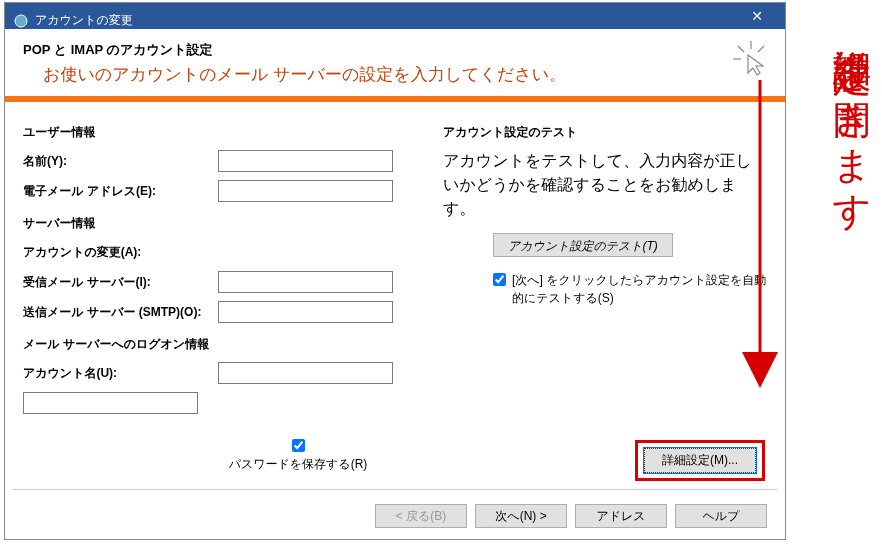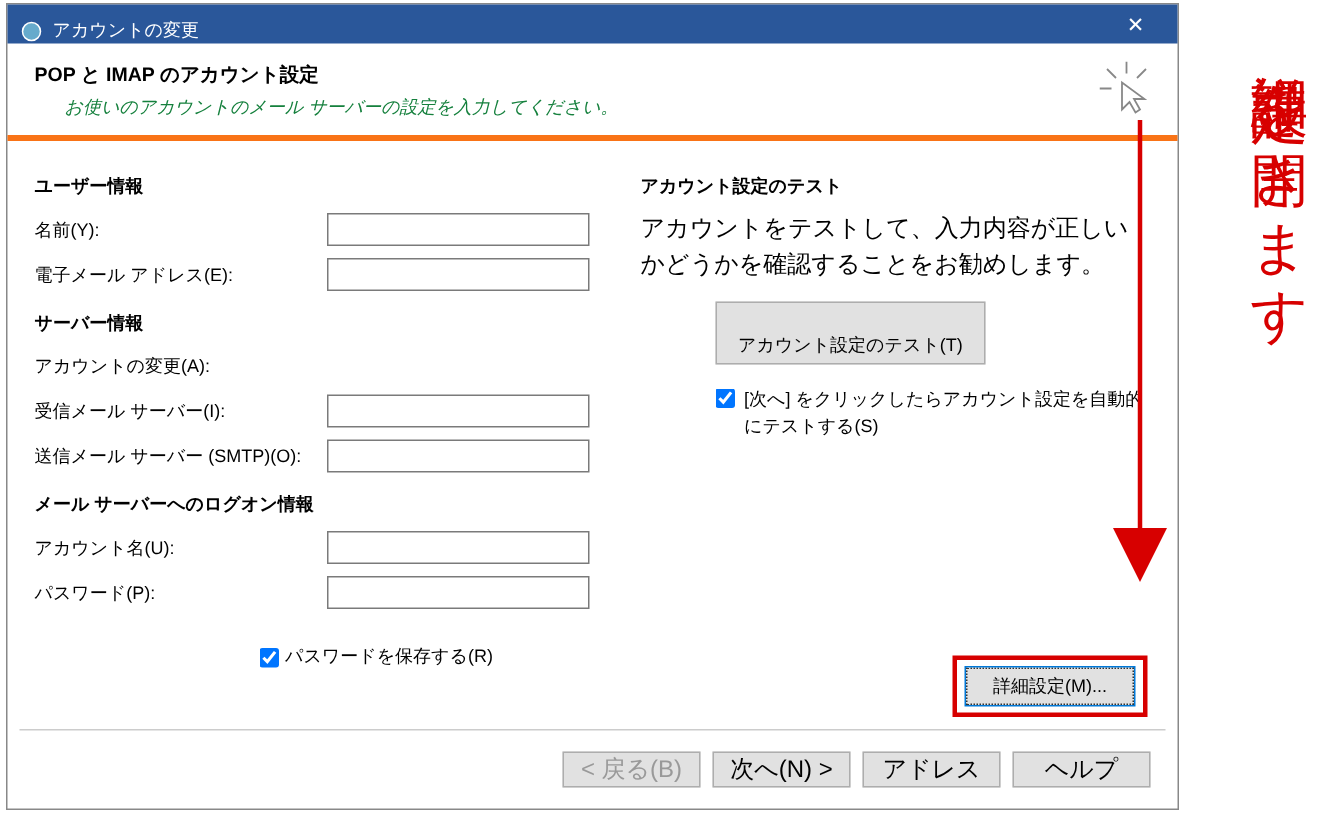--- a/index.html
+++ b/index.html
@@ -45,45 +45,44 @@
       height: 26px;
       display: flex;
       align-items: center;
       justify-content: center;
       cursor: pointer;
       font-size: 14px;
     }
     .header-section {
       padding: 12px 18px 10px 18px;
       position: relative;
-      border-bottom: 4px solid #f97316;
+      border-bottom: 6px solid #f97316;
     }
     .header-section .title {
       font-weight: bold;
       font-size: 13px;
       margin-bottom: 4px;
     }
     .header-section .subtitle {
-      font-size: 12px;
+      font-size: 17px;
       padding-left: 20px;
-      color: #15803d;
-      font-style: italic;
+      color: #c2410c;
     }
     .cursor-icon {
       position: absolute;
       right: 16px;
       top: 12px;
       width: 36px;
       height: 36px;
     }
     .content {
       flex: 1;
       padding: 18px 18px 10px 18px;
       display: flex;
-      gap: 4px;
+      gap: 20px;
       position: relative;
     }
     .col-left {
       width: 400px;
     }
     .col-right {
       flex: 1;
       position: relative;
     }
     .section-head {
@@ -94,20 +93,21 @@
     }
     .form-row {
       display: flex;
       align-items: center;
       margin-bottom: 6px;
       height: 24px;
     }
     .form-row label {
       width: 195px;
       font-size: 12px;
+      font-weight: bold;
     }
     .form-row input[type="text"],
     .form-row input[type="password"] {
       width: 175px;
       height: 22px;
       border: 1px solid #7a7a7a;
       padding: 0 4px;
       font-size: 12px;
     }
     .form-row .select-wrap {
@@ -125,20 +125,21 @@
       position: absolute;
       right: 4px;
       font-size: 10px;
       color: #666;
     }
     .check-row {
       display: flex;
       align-items: center;
       margin: 22px 0 6px 150px;
       gap: 4px;
+      flex-direction: column;
     }
     .check-row-wide {
       display: flex;
       align-items: flex-start;
       margin: 14px 0 6px 0;
       gap: 6px;
     }
     .check-row-wide .lbl {
       font-size: 12px;
       line-height: 1.5;
@@ -147,27 +148,28 @@
       width: 13px;
       height: 13px;
       margin-top: 2px;
     }
     .right-desc {
       font-size: 16px;
       line-height: 1.5;
       margin-bottom: 12px;
     }
     .test-button {
-      padding: 20px 14px;
+      padding: 4px 14px;
       font-size: 12px;
       background: #e1e1e1;
       border: 1px solid #adadad;
       margin-left: 50px;
       cursor: pointer;
       height: 24px;
+      font-style: italic;
     }
     .right-check {
       display: flex;
       align-items: flex-start;
       gap: 6px;
       margin: 14px 0 0 50px;
       font-size: 12px;
       line-height: 1.5;
     }
     .adv-settings {
@@ -193,21 +195,21 @@
     }
     .footer {
       padding: 14px 18px;
       display: flex;
       justify-content: flex-end;
       gap: 8px;
     }
     .footer button {
       width: 92px;
       height: 24px;
-      font-size: 16px;
+      font-size: 12px;
       background: #e1e1e1;
       border: 1px solid #adadad;
       cursor: pointer;
     }
     .footer button:disabled {
       color: #999;
       cursor: default;
     }
     .annotation {
       position: absolute;
@@ -287,21 +289,20 @@
         <label>送信メール サーバー (SMTP)(O):</label>
         <input type="text" style="">
       </div>
 
       <div class="section-head" style="margin-top:12px">メール サーバーへのログオン情報</div>
       <div class="form-row">
         <label>アカウント名(U):</label>
         <input type="text" style="">
       </div>
       <div class="form-row">
-        <label>パスワード(P):</label>
         <input type="password" style="">
       </div>
       <div class="check-row">
         <input type="checkbox" checked="" style="">
         <label>パスワードを保存する(R)</label>
       </div>
     </div>
 
     <div class="col-right">
       <div class="section-head">アカウント設定のテスト</div>

